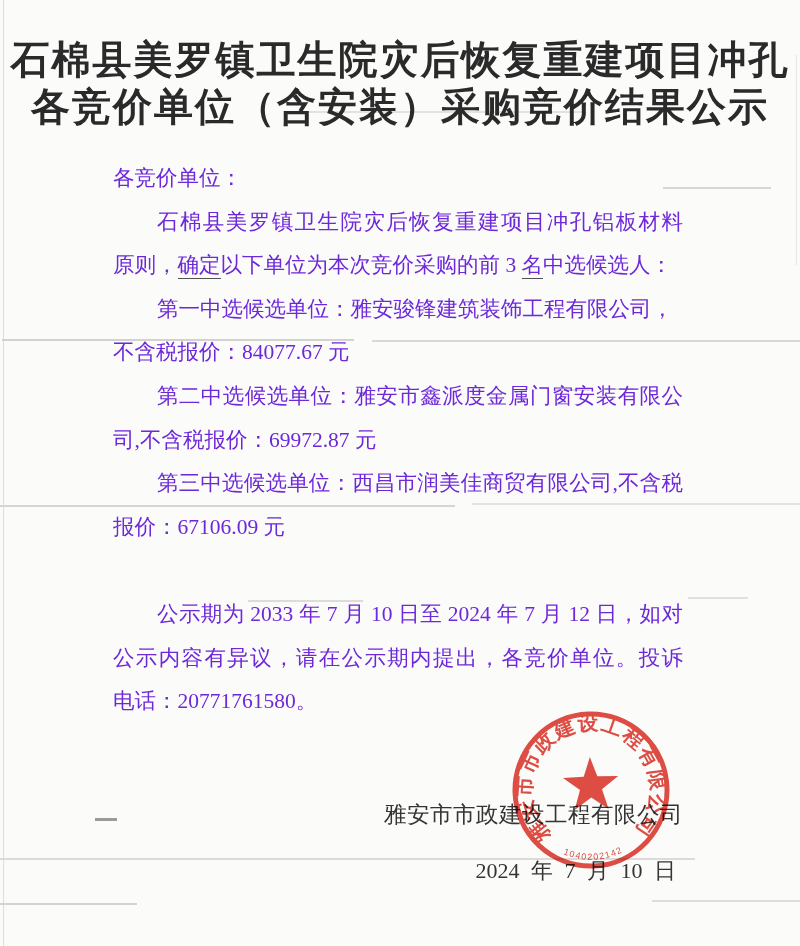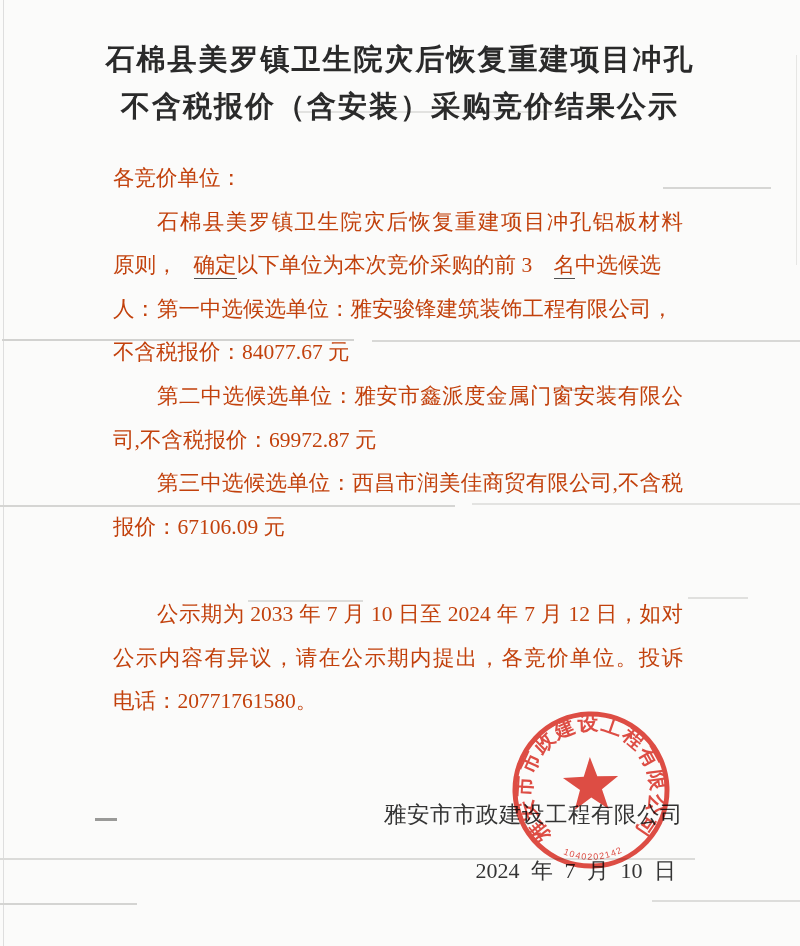--- a/index.html
+++ b/index.html
@@ -14,38 +14,38 @@
   }
   .title {
     position: absolute;
     top: 36px;
     left: 0;
     width: 800px;
     margin: 0;
     text-align: center;
     font-family: "Liberation Sans", sans-serif;
     font-weight: 700;
-    font-size: 29px;
+    font-size: 39px;
     line-height: 47px;
     letter-spacing: 2px;
     color: #2a2a2a;
   }
   .doc-body {
     position: absolute;
     top: 157px;
     left: 113px;
     width: 570px;
     font-size: 21.5px;
     line-height: 43.6px;
-    color: #c2410c;
+    color: #6d28d9;
   }
   .line { height: 43.6px; }
   .indent { padding-left: 44px; }
   .just { text-align: justify; text-align-last: justify; }
-  .u { border-bottom: 1px solid #505050; padding-bottom: 1px; margin-left: 16px; }
+  .u { border-bottom: 1px solid #505050; padding-bottom: 1px; }
   .sig {
     position: absolute;
     top: 799px;
     right: 117px;
     font-size: 22.5px;
     letter-spacing: 0.5px;
     color: #343434;
   }
   .sig-date {
     position: absolute;
@@ -86,21 +86,21 @@
   <div class="art" style="top:503px;left:472px;width:328px;height:2px;background:#e3e3e1;"></div>
   <div class="art" style="top:600px;left:248px;width:115px;height:2px;background:#dcdcda;"></div>
   <div class="art" style="top:597px;left:688px;width:60px;height:2px;background:#e0e0de;"></div>
   <div class="art" style="top:818px;left:95px;width:22px;height:3px;background:#9a9a98;"></div>
   <div class="art" style="top:858px;left:0;width:695px;height:2px;background:#dbdbd9;"></div>
   <div class="art" style="top:903px;left:0;width:137px;height:2px;background:#d4d4d2;"></div>
   <div class="art" style="top:900px;left:652px;width:148px;height:2px;background:#dddddb;"></div>
 
   <h1 class="title">
     <div>石棉县美罗镇卫生院灾后恢复重建项目冲孔</div>
-    <div>不含税报价（含安装）采购竞价结果公示</div>
+    <div>各竞价单位（含安装）采购竞价结果公示</div>
   </h1>
 
   <div class="doc-body">
     <div class="line">各竞价单位：</div>
 
     <div class="line indent just">石棉县美罗镇卫生院灾后恢复重建项目冲孔铝板材料</div>
     <div class="line"><span>原则，</span><span class="u">确定</span><span>以下单位为本次竞价采购的前 3 </span><span class="u">名</span><span>中选候选人：</span></div>
 
     <div class="line indent">第一中选候选单位：雅安骏锋建筑装饰工程有限公司，</div>
     <div class="line">不含税报价：84077.67 元</div>

